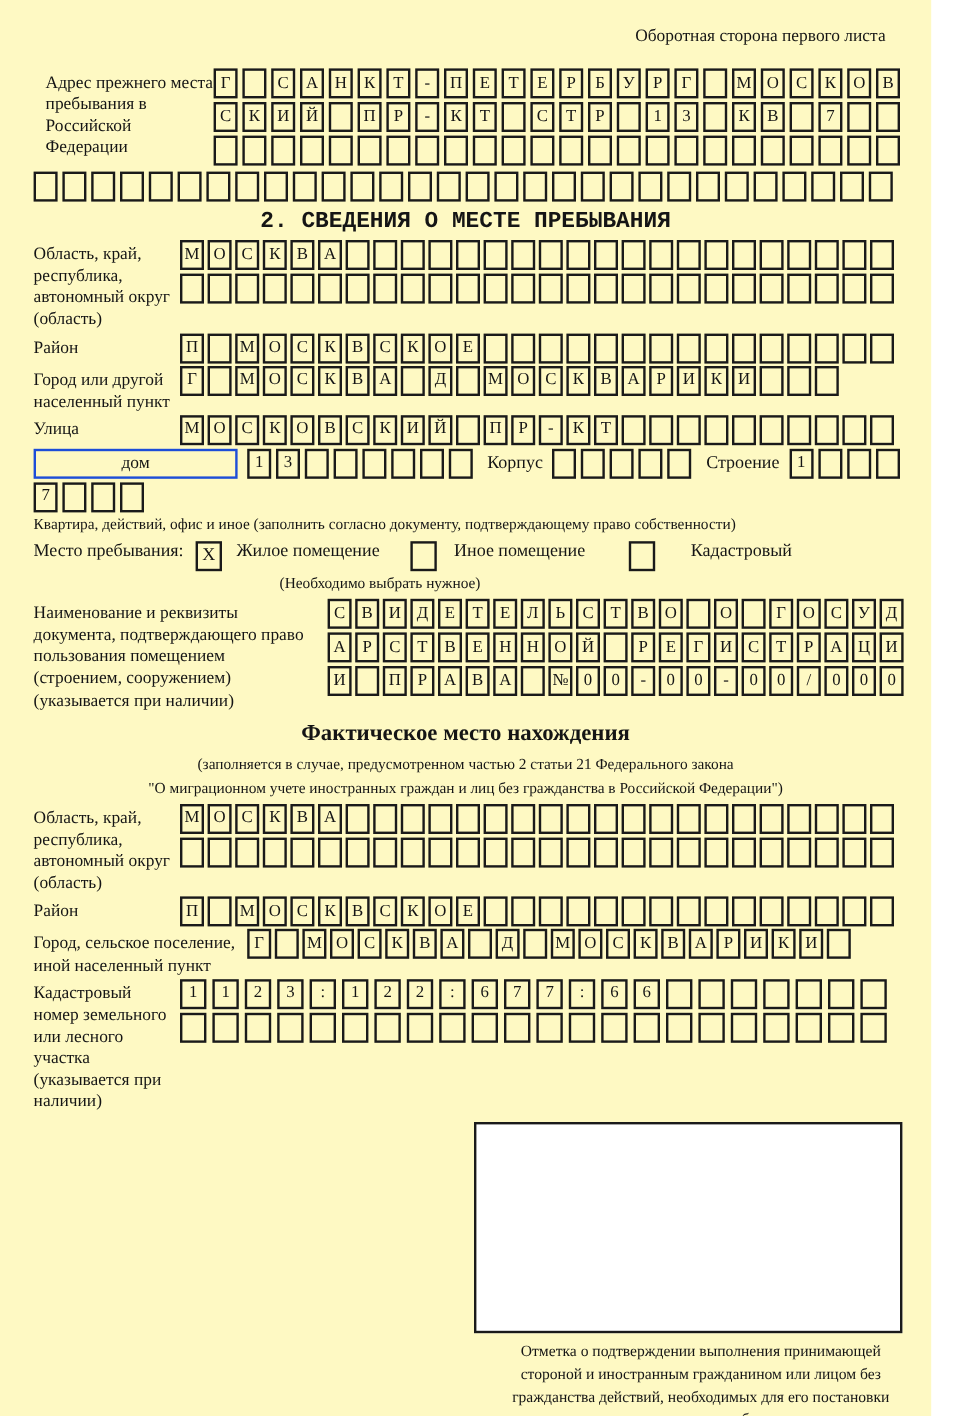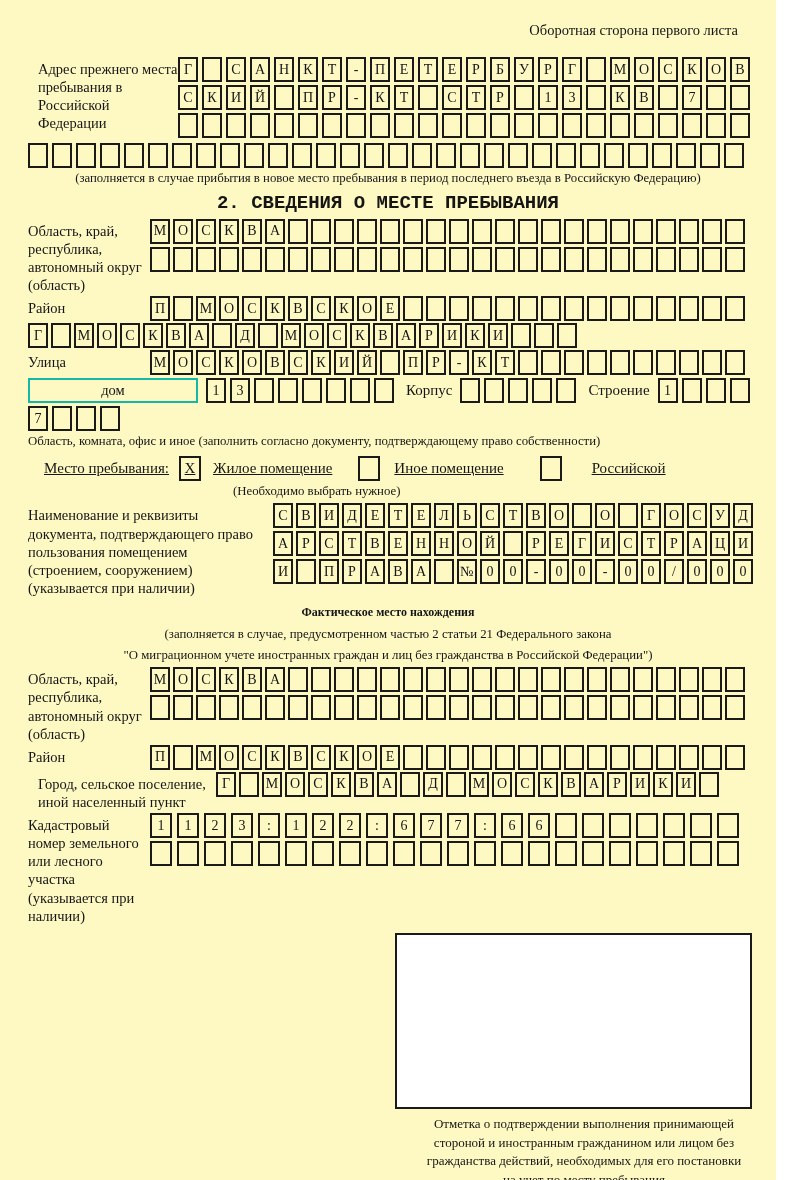--- a/index.html
+++ b/index.html
@@ -8,54 +8,54 @@
     padding:10px 28px 0 28px;overflow:hidden;background:#fef9c3;color:#151515;
     font-family:"Liberation Serif","DejaVu Serif",serif;
     position:relative;
   }
   .corner{ text-align:right; font-size:14.5px; margin:12px 10px 18px 0; }
 
   
   .frow{ display:flex; align-items:flex-start; margin-bottom:2px; }
   .flabel{ flex:none; width:122px; font-size:14.5px; line-height:1.25; padding-top:3px; }
   .w150{ width:150px; padding-left:10px; box-sizing:border-box; }
-  .w178{ width:178px;margin-left:10px; }
+  .w178{ width:178px; }
   .w245{ width:245px; padding-right:10px; box-sizing:border-box;font-family:Liberation Serif, serif; }
   .rows > .cells{ margin-bottom:3px; }
 
   .cells{ display:flex; }
   .cell{
     flex:none; box-sizing:border-box;
     width:20px; height:25px; margin-right:3px;
     border:2px solid #1a1a1a;
     display:flex; align-items:center; justify-content:center;
     font-size:14px; line-height:1;
   }
   .g4 .cell{ margin-right:4px; }
   .kad .cell{ width:22px; margin-right:5px; }
   .fullrow{ margin:1px 0 2px 0; }
 
   .note{ font-size:12.8px; line-height:1.3; margin:1px 0 4px 0; }
   .center{ text-align:center; }
 
   .h2{ text-align:center; font-weight:bold; font-size:19px; margin:5px 0 5px 0;font-family:Liberation Mono, monospace; }
-  .h3{ text-align:center; font-weight:bold; font-size:12px; margin:8px 0 6px 0; }
+  .h3{ text-align:center; font-weight:bold; font-size:19px; margin:8px 0 6px 0; }
 
   .inlinerow{ display:flex; align-items:center; margin:3px 0 2px 0; }
   .labelbox{
     flex:none; box-sizing:border-box; height:25px;
-    border:2px solid #14b8a6;
+    border:2px solid #1d4ed8;
     display:flex; align-items:center; justify-content:center;
     font-size:14.5px;
   }
   .dombox{ width:170px; margin-right:8px; }
   .kvbox{ width:200px; margin-right:8px; }
   .inl{ font-size:15px; margin:0 8px 0 8px; flex:none; }
 
-  .stayrow{ display:flex; align-items:center; font-size:15px; margin:6px 0 2px 16px;text-decoration:underline; }
+  .stayrow{ display:flex; font-size:15px; margin:6px 0 2px 0; }
   .cb{
     flex:none; box-sizing:border-box; width:22px; height:25px;
     border:2px solid #1a1a1a; display:flex; align-items:center; justify-content:center;
     font-size:15px;
   }
   .cb1{ margin:0 12px 0 10px; }
   .cb2{ margin:0 14px 0 26px; }
   .cb3{ margin:0 30px 0 36px; }
   .choosenote{ margin-left:205px; }
 
@@ -186,21 +186,20 @@
       <span class="cell"></span>
       <span class="cell"></span>
       <span class="cell"></span>
       <span class="cell"></span>
       <span class="cell"></span>
       <span class="cell"></span>
       <span class="cell"></span>
       <span class="cell"></span>
       <span class="cell"></span>
     </div>
-  <div class="note center">(заполняется в случае прибытия в новое место пребывания в период последнего въезда в Российскую Федерацию)</div>
 
   <div class="h2">2. СВЕДЕНИЯ О МЕСТЕ ПРЕБЫВАНИЯ</div>
 
   <div class="frow">
     <div class="flabel">Область, край, республика, автономный округ (область)</div>
     <div class="rows">
       <div class="cells">
           <span class="cell">М</span>
           <span class="cell">О</span>
           <span class="cell">С</span>
@@ -285,20 +284,21 @@
         <span class="cell"></span>
         <span class="cell"></span>
         <span class="cell"></span>
         <span class="cell"></span>
         <span class="cell"></span>
         <span class="cell"></span>
       </div>
   </div>
 
   <div class="frow">
+    <div class="flabel">Город или другой населенный пункт</div>
     <div class="cells">
         <span class="cell">Г</span>
         <span class="cell"></span>
         <span class="cell">М</span>
         <span class="cell">О</span>
         <span class="cell">С</span>
         <span class="cell">К</span>
         <span class="cell">В</span>
         <span class="cell">А</span>
         <span class="cell"></span>
@@ -382,30 +382,30 @@
   </div>
 
   <div class="inlinerow">
     <div class="cells g4">
         <span class="cell">7</span>
         <span class="cell"></span>
         <span class="cell"></span>
         <span class="cell"></span>
       </div>
   </div>
-  <div class="note">Область, комната, офис и иное (заполнить согласно документу, подтверждающему право собственности)</div>
+  <div class="note">Квартира, действий, офис и иное (заполнить согласно документу, подтверждающему право собственности)</div>
 
   <div class="stayrow">
     <span>Место пребывания:</span>
     <span class="cb cb1">X</span>
     <span>Жилое помещение</span>
     <span class="cb cb2"></span>
     <span>Иное помещение</span>
     <span class="cb cb3"></span>
-    <span>Российской</span>
+    <span>Кадастровый</span>
   </div>
   <div class="note choosenote">(Необходимо выбрать нужное)</div>
 
   <div class="frow docrow">
     <div class="flabel w245">Наименование и реквизиты документа, подтверждающего право пользования помещением (строением, сооружением) (указывается при наличии)</div>
     <div class="rows">
       <div class="cells">
           <span class="cell">С</span>
           <span class="cell">В</span>
           <span class="cell">И</span>

